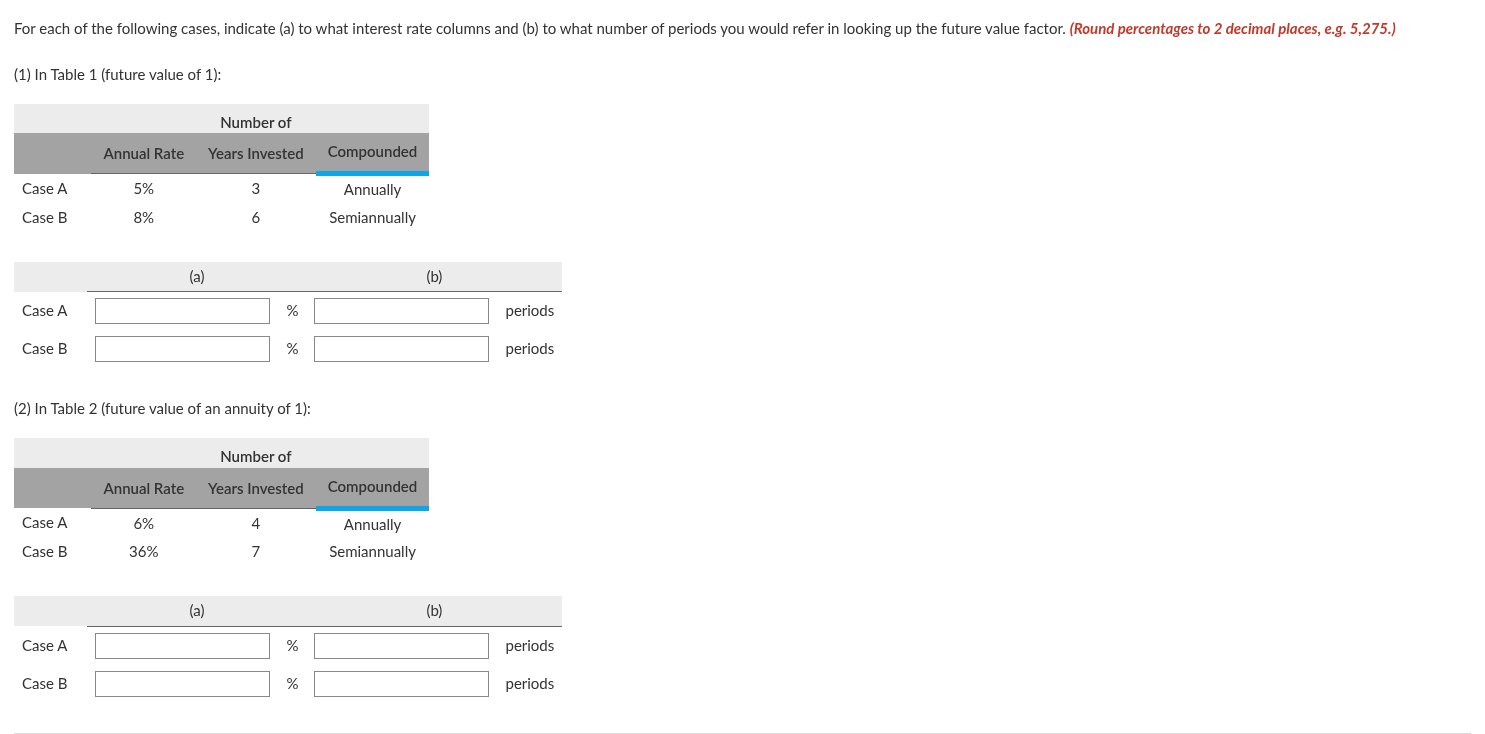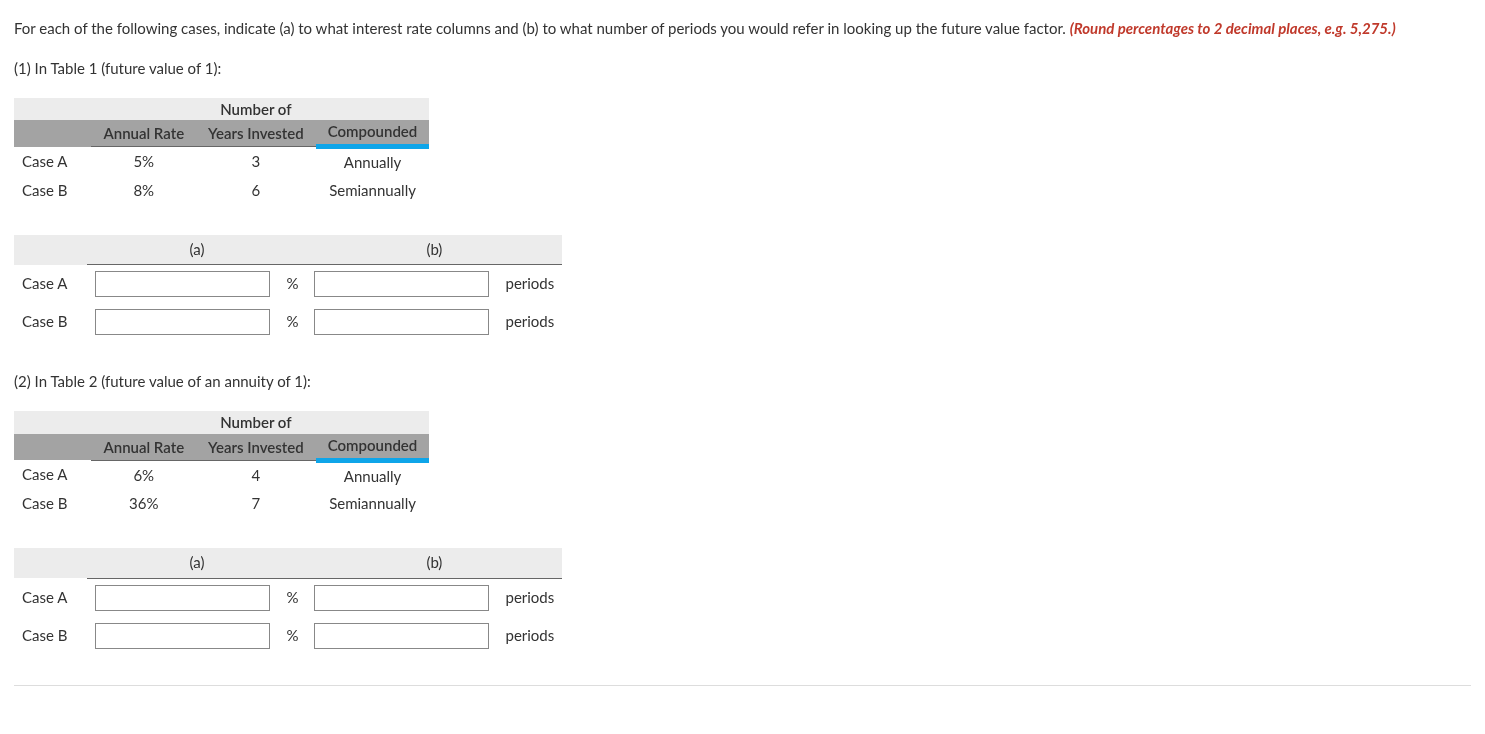--- a/index.html
+++ b/index.html
@@ -4,40 +4,40 @@
 <style>
   body {
     font-family: "Lato", "Helvetica Neue", Arial, sans-serif;
     font-size: 15px;
     color: #333;
     margin: 0;
     padding: 18px 14px;
     line-height: 1.45;
   }
   .instruction {
-    margin-bottom: 18px;
+    margin-bottom: 24px;
   }
   .instruction .hint {
     color: #c0392b;
     font-weight: 700;
     font-style: italic;
   }
   .section-label {
     margin: 4px 0 18px 0;
   }
 
   
   table.info {
     border-collapse: collapse;
     margin-bottom: 30px;
   }
   table.info thead th {
     background: #ececec;
     font-weight: 600;
-    padding: 1px 12px;
+    padding: 8px 12px;
     text-align: center;
     border-bottom: 1px solid #666;
     vertical-align: bottom;
   }
   table.info thead th.blank,
   table.info thead th.numtop {
     border-bottom: none;
   }
   table.info thead th.blank {
     background: #ececec;

